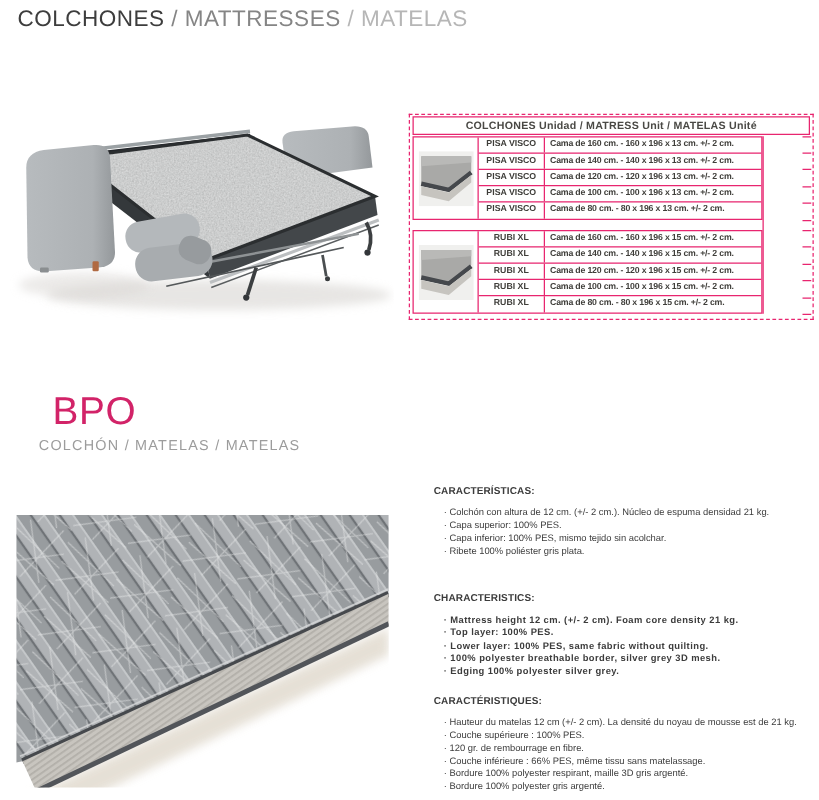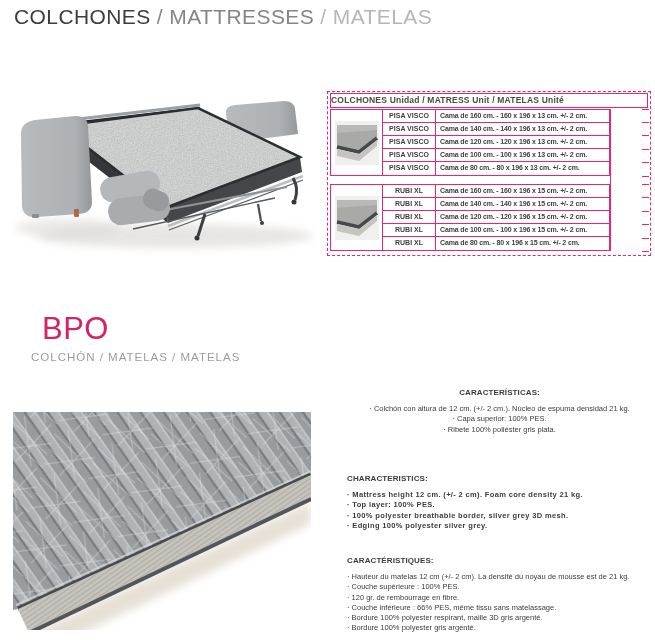--- a/index.html
+++ b/index.html
@@ -1,32 +1,32 @@
 <!DOCTYPE html>
 <html><head>
 <meta charset="utf-8">
 <style>
   html,body{margin:0;padding:0;background:#fff;}
   .page{position:relative;width:655px;height:640px;background:#fff;overflow:hidden;
         font-family:"Liberation Sans", sans-serif;}
 
   
-  .breadcrumb{position:absolute;left:14px;top:5px;font-size:21px;letter-spacing:.4px;white-space:nowrap;}
+  .breadcrumb{position:absolute;left:14px;top:5px;font-size:18px;letter-spacing:.4px;white-space:nowrap;}
   .breadcrumb .b1{color:#3d3d3d;}
   .breadcrumb .b2{color:#858585;}
   .breadcrumb .b3{color:#b6b6b6;}
 
   
   .sofa-fig{position:absolute;left:5px;top:98px;width:310px;height:160px;}
 
   
   .spec-table{position:absolute;left:327px;top:91px;width:322px;height:163px;
               border:1px dashed #e8256f;}
   .table-title{position:absolute;left:2px;right:2px;top:1px;height:15px;box-sizing:border-box;
-               border:1px solid #e8256f;text-align:left;font-size:8.5px;font-weight:bold;
+               border:1px solid #e8256f;text-align:center;font-size:8.5px;font-weight:bold;
                color:#4a4945;line-height:13px;letter-spacing:.2px;}
   .tgroup{position:absolute;left:2px;width:280px;height:67px;box-sizing:border-box;
           border:1px solid #e8256f;padding-left:52px;}
   .tgroup.g1{top:17px;}
   .tgroup.g2{top:92px;}
   .thumb-cell{position:absolute;left:0;top:0;bottom:0;width:52px;box-sizing:border-box;
               border-right:1px solid #e8256f;display:flex;align-items:center;justify-content:center;}
   .trow{display:flex;height:13px;box-sizing:border-box;border-bottom:1px solid #e8256f;}
   .trow:last-child{border-bottom:none;}
   .cell{font-size:7px;font-weight:bold;color:#3f3e3a;white-space:nowrap;line-height:12px;}
@@ -40,25 +40,25 @@
   .product-name{position:absolute;left:29px;top:311px;font-size:31px;font-weight:400;
                 color:#d22368;letter-spacing:.5px;margin-left:13px;}
   .product-subtitle{position:absolute;left:31px;top:351px;font-size:11.5px;color:#9c9c9c;
                     letter-spacing:1px;white-space:nowrap;}
 
   
   .mattress-fig{position:absolute;left:13px;top:412px;width:298px;height:218px;}
 
   
   .spec-sec{position:absolute;left:347px;width:305px;color:#3c3c3c;}
-  .sec-es{top:388px;text-align:center;}
+  .sec-es{top:388px;}
   .sec-en{top:474px;}
   .sec-fr{top:556px;}
   .spec-sec h3{margin:0 0 7px 0;font-size:8px;font-weight:bold;letter-spacing:.1px;}
-  .spec-sec ul{margin:0;padding:0;list-style:none;}
+  .spec-sec ul{margin:8px;padding:0;list-style:none;}
   .spec-sec li{font-size:7.5px;line-height:10.3px;white-space:nowrap;}
   .spec-sec li::before{content:"\00B7\00A0";}
   .sec-en li{letter-spacing:.35px;font-weight:bold;}
 </style>
 </head>
 <body>
 
 <div class="page">
 
   <div class="breadcrumb">
@@ -252,29 +252,31 @@
 
       <line x1="16" y1="221" x2="298" y2="87" stroke="#52555a" stroke-width="4"></line>
     </svg>
   </div>
 
   <section class="spec-sec sec-es">
     <h3>CARACTERÍSTICAS:</h3>
     <ul>
       <li>Colchón con altura de 12 cm. (+/- 2 cm.). Núcleo de espuma densidad 21 kg.</li>
       <li>Capa superior: 100% PES.</li>
+      <li>Capa inferior: 100% PES, mismo tejido sin acolchar.</li>
       <li>Ribete 100% poliéster gris plata.</li>
     </ul>
   </section>
 
   <section class="spec-sec sec-en">
     <h3>CHARACTERISTICS:</h3>
     <ul>
       <li>Mattress height 12 cm. (+/- 2 cm). Foam core density 21 kg.</li>
       <li>Top layer: 100% PES.</li>
+      <li>Lower layer: 100% PES, same fabric without quilting.</li>
       <li>100% polyester breathable border, silver grey 3D mesh.</li>
       <li>Edging 100% polyester silver grey.</li>
     </ul>
   </section>
 
   <section class="spec-sec sec-fr">
     <h3>CARACTÉRISTIQUES:</h3>
     <ul>
       <li>Hauteur du matelas 12 cm (+/- 2 cm). La densité du noyau de mousse est de 21 kg.</li>
       <li>Couche supérieure : 100% PES.</li>

